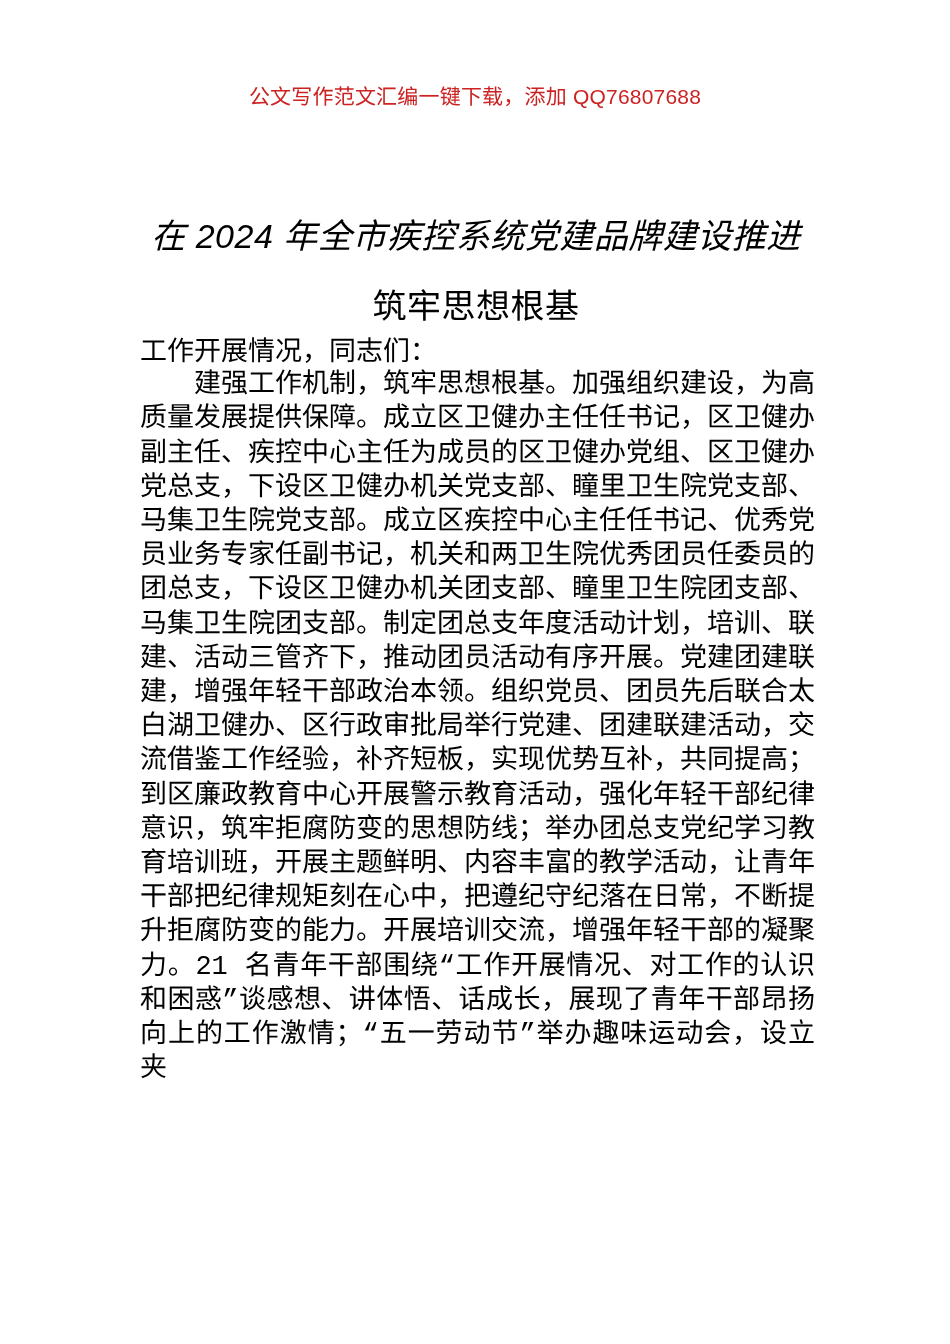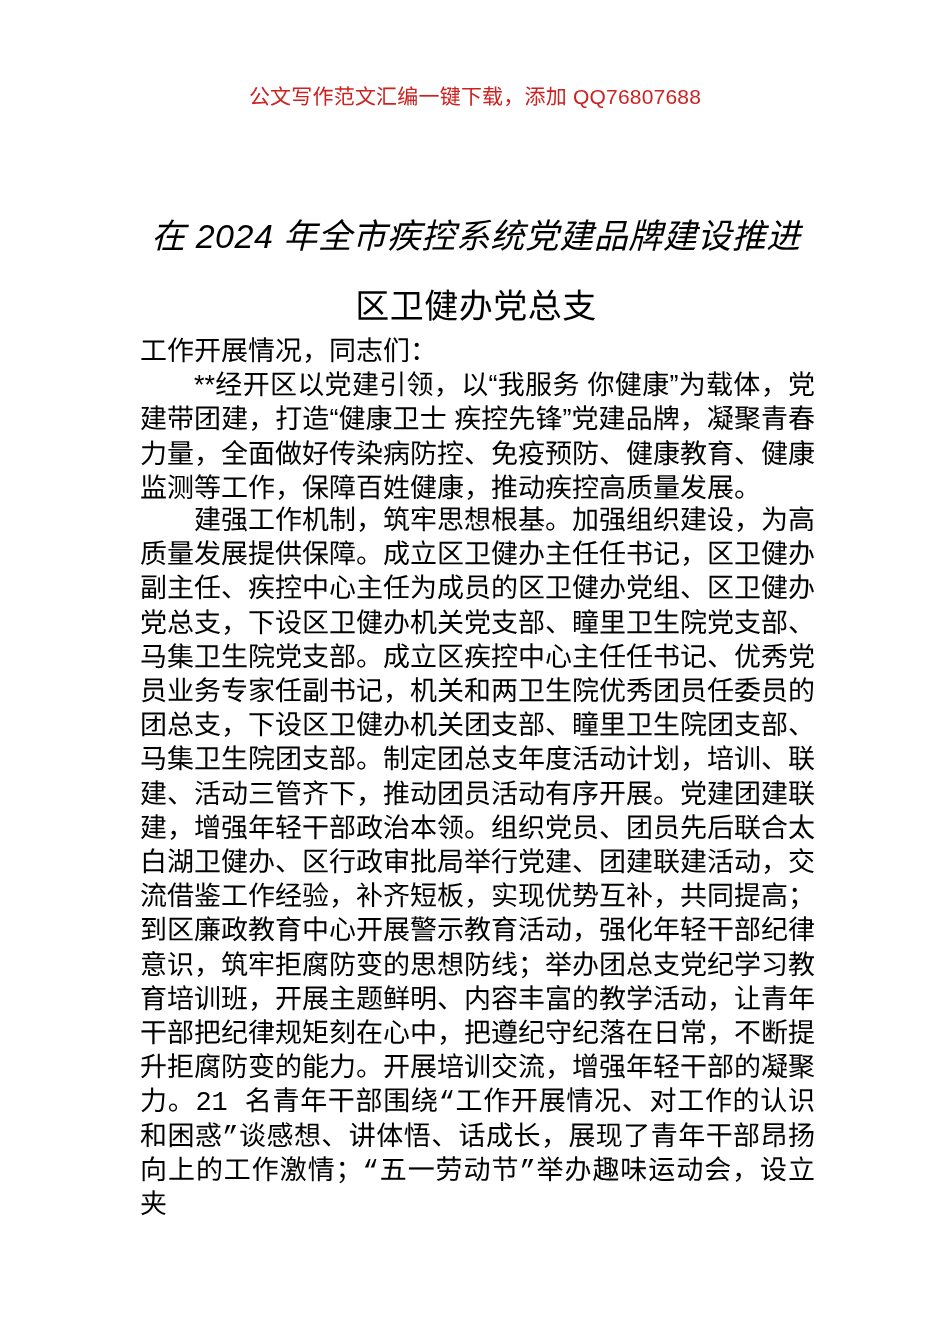--- a/index.html
+++ b/index.html
@@ -85,26 +85,25 @@
 </style>
 </head>
 <body>
 
 <div class="page">
 
   <div class="promo-header">公文写作范文汇编一键下载，添加 QQ76807688</div>
 
   <h1 class="doc-title">
     <span style="display: block; font-style: italic;">在 2024 年全市疾控系统党建品牌建设推进</span>
-    <span style="display: block;">区卫健办党总支</span>
+    <span style="display: block;">筑牢思想根基</span>
   </h1>
 
   <div class="doc-body">
 
     <p class="salutation">工作开展情况，同志们：</p>
 
-    <p class="indent2">**经开区以党建引领，以“我服务 你健康”为载体，党建带团建，打造“健康卫士 疾控先锋”党建品牌，凝聚青春力量，全面做好传染病防控、免疫预防、健康教育、健康监测等工作，保障百姓健康，推动疾控高质量发展。</p>
 
     <p class="indent2 clipped" style="max-height: 838.984px;">建强工作机制，筑牢思想根基。加强组织建设，为高质量发展提供保障。成立区卫健办主任任书记，区卫健办副主任、疾控中心主任为成员的区卫健办党组、区卫健办党总支，下设区卫健办机关党支部、瞳里卫生院党支部、马集卫生院党支部。成立区疾控中心主任任书记、优秀党员业务专家任副书记，机关和两卫生院优秀团员任委员的团总支，下设区卫健办机关团支部、瞳里卫生院团支部、马集卫生院团支部。制定团总支年度活动计划，培训、联建、活动三管齐下，推动团员活动有序开展。党建团建联建，增强年轻干部政治本领。组织党员、团员先后联合太白湖卫健办、区行政审批局举行党建、团建联建活动，交流借鉴工作经验，补齐短板，实现优势互补，共同提高；到区廉政教育中心开展警示教育活动，强化年轻干部纪律意识，筑牢拒腐防变的思想防线；举办团总支党纪学习教育培训班，开展主题鲜明、内容丰富的教学活动，让青年干部把纪律规矩刻在心中，把遵纪守纪落在日常，不断提升拒腐防变的能力。开展培训交流，增强年轻干部的凝聚力。21 名青年干部围绕“工作开展情况、对工作的认识和困惑”谈感想、讲体悟、话成长，展现了青年干部昂扬向上的工作激情；“五一劳动节”举办趣味运动会，设立夹</p>
 
   </div>
 
 </div>
 
 </body></html>

